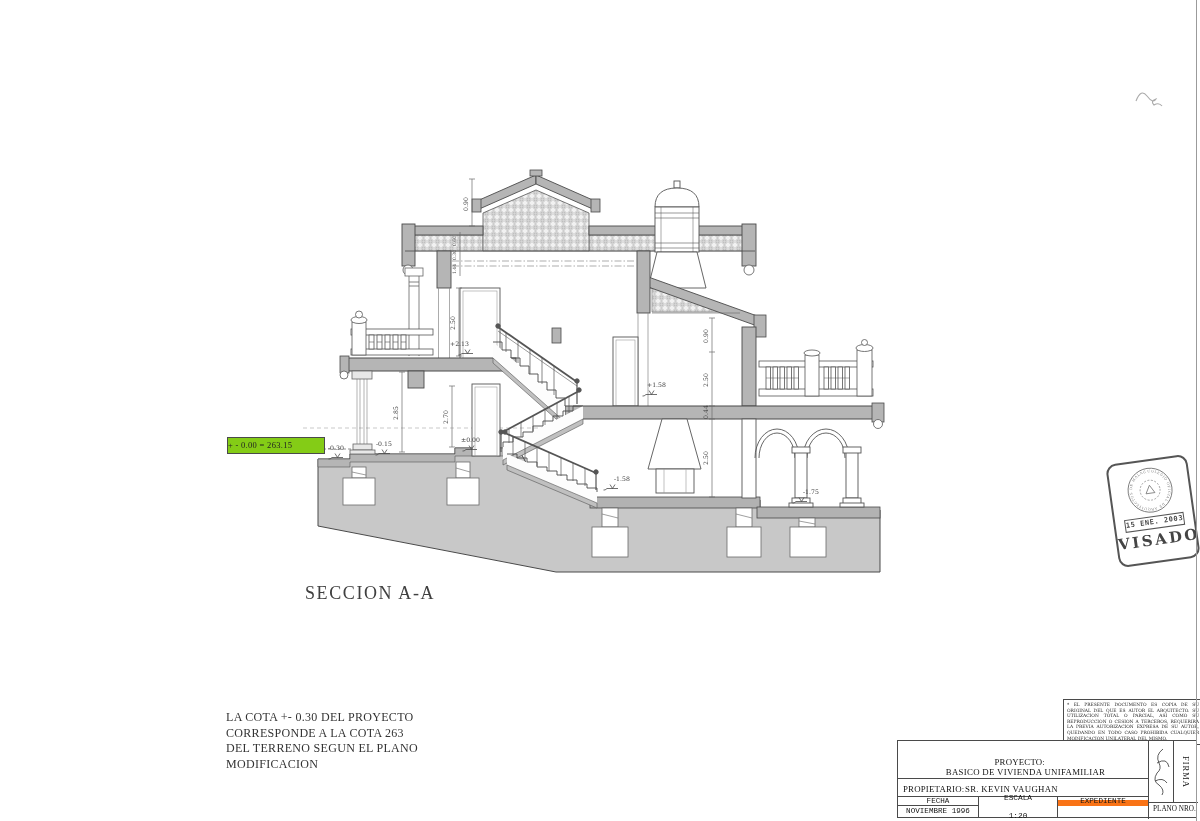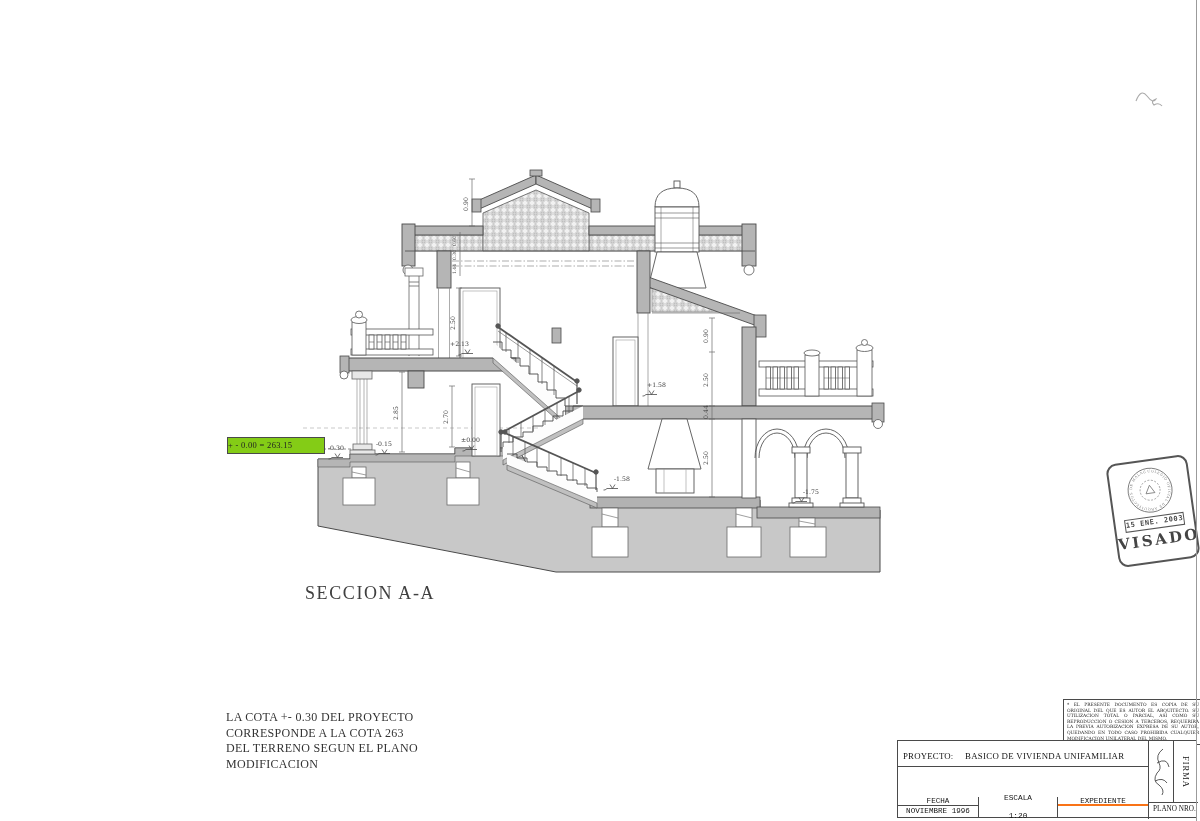--- a/index.html
+++ b/index.html
@@ -18,30 +18,30 @@
   .disclaimer{position:absolute;left:1063px;top:699px;width:132px;height:40px;border:1px solid #4a4a4a;
               padding:2px 3px;font-size:4.4px;line-height:5.6px;text-align:justify;color:#222;
               font-family:"DejaVu Serif", serif;overflow:hidden;background:#fff;}
   
   .tb{position:absolute;left:897px;top:740px;width:300px;height:78px;border:1px solid #4a4a4a;
       box-sizing:border-box;font-size:8.8px;color:#141414;background:#fff;}
   .tb *{box-sizing:border-box;}
   .tb-row{position:absolute;left:0;width:250px;border-bottom:1px solid #4a4a4a;display:flex;align-items:center;padding-left:5px;}
   .tb-row .lab{width:62px;letter-spacing:.2px;}
   .tb-row .val{letter-spacing:.3px;}
-  .tb-r1{top:4px;height:22px;}
+  .tb-r1{top:16px;height:22px;flex-direction:column;}
   .tb-r2{top:22px;height:18px;}
   .tb-r3{top:40px;height:16px;}
   .tb-bottom{position:absolute;left:0;top:56px;height:20px;width:250px;display:flex;font-family:Liberation Mono, monospace;}
   .tb-fecha{width:81px;border-right:1px solid #4a4a4a;}
   .tb-fecha .t{height:9px;text-align:center;font-size:7.6px;line-height:9px;border-bottom:1px solid #4a4a4a;}
   .tb-fecha .b{height:11px;text-align:center;font-size:7.6px;line-height:11px;}
   .tb-escala{width:79px;border-right:1px solid #4a4a4a;display:flex;align-items:center;justify-content:center;gap:10px;font-size:7.8px;flex-direction:column;}
   .tb-exped{width:90px;}
-  .tb-exped .t{height:9px;text-align:center;font-size:7.6px;line-height:9px;border-bottom:2px solid #f97316;}
+  .tb-exped .t{height:9px;text-align:center;font-size:7.6px;line-height:9px;border-bottom:6px solid #f97316;}
   .tb-sig{position:absolute;left:250px;top:0;width:25px;height:62px;border-left:1px solid #4a4a4a;border-bottom:1px solid #4a4a4a;}
   .tb-firma{position:absolute;left:275px;top:0;width:25px;height:62px;border-left:1px solid #4a4a4a;border-bottom:1px solid #4a4a4a;}
   .tb-firma span{position:absolute;left:50%;top:50%;transform:translate(-50%,-50%) rotate(90deg);
                  font-size:8.5px;letter-spacing:1px;white-space:nowrap;}
   .tb-plano{position:absolute;left:250px;top:62px;width:50px;height:16px;border-left:1px solid #4a4a4a;
             font-size:7.2px;padding:2px 0 0 4px;}
   
   .stamp{position:absolute;left:1112px;top:459px;width:78px;height:100px;border:2px solid #555;
          border-radius:10px;transform:rotate(-8deg);color:#4a4a4a;}
   .stamp .date{width:58px;margin:1px auto 0;border:1px solid #555;font-size:7px;font-weight:bold;
@@ -340,20 +340,24 @@
     </svg>
     <div class="date">15 ENE. 2003</div>
     <div class="visado">VISADO</div>
   </div>
 
   <div class="tb">
     <div class="tb-row tb-r1">
       <span class="lab">PROYECTO:</span>
       <span class="val">BASICO DE VIVIENDA UNIFAMILIAR</span>
     </div>
+    <div class="tb-row tb-r3">
+      <span class="lab">PROPIETARIO:</span>
+      <span class="val">SR. KEVIN VAUGHAN</span>
+    </div>
     <div class="tb-bottom">
       <div class="tb-fecha">
         <div class="t">FECHA</div>
         <div class="b">NOVIEMBRE 1996</div>
       </div>
       <div class="tb-escala">
         <span>ESCALA</span>
         <span>1:20</span>
       </div>
       <div class="tb-exped">

